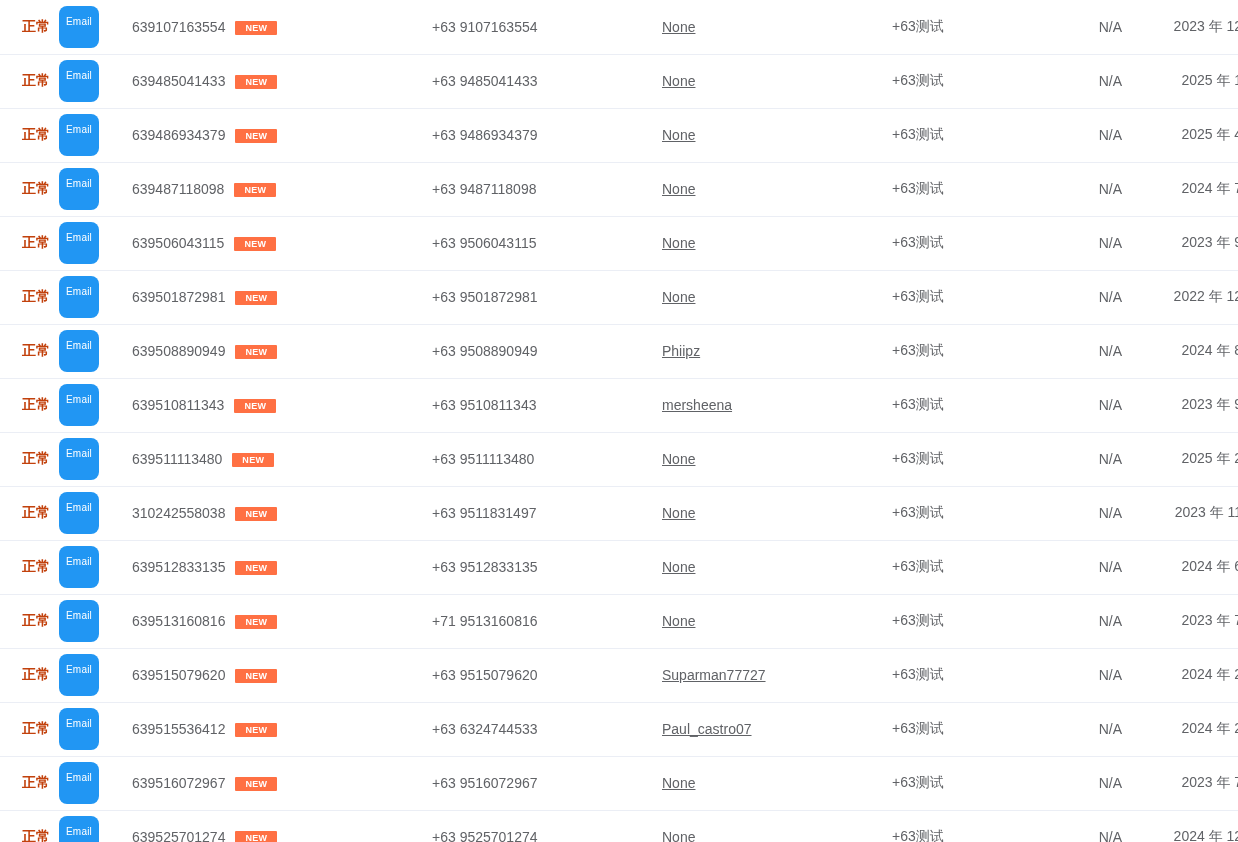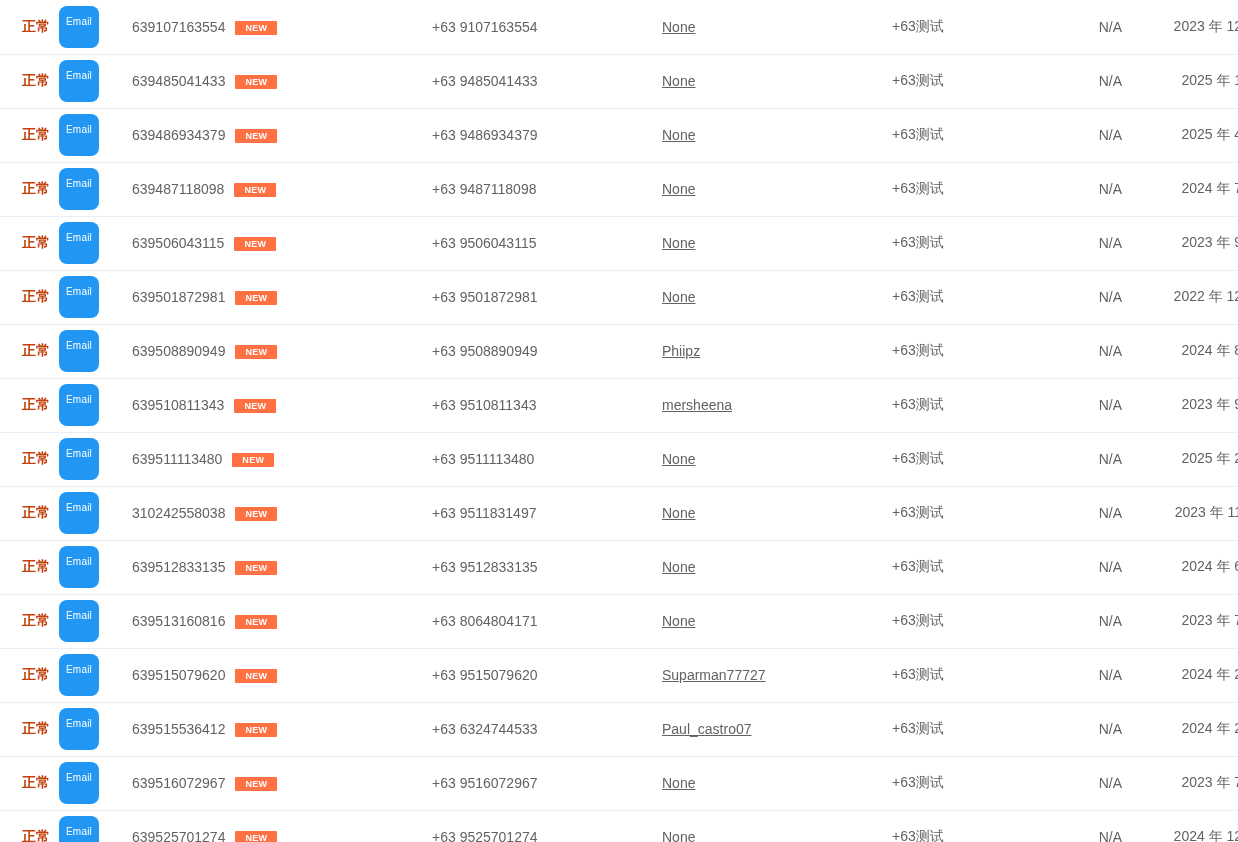--- a/index.html
+++ b/index.html
@@ -259,21 +259,21 @@
           <td class="col-date"><span class="date-text">2024 年 6 月</span></td>
         </tr>
         <tr>
           <td class="col-status"><span class="status-text">正常</span><span class="email-badge">Email</span></td>
           <td class="col-msisdn">
             <div class="msisdn-cell">
               <span class="msisdn-text">639513160816</span>
               <span class="new-badge">NEW</span>
             </div>
           </td>
-          <td class="col-phone"><span class="cell-text">+63 8064804171</span></td>
+          <td class="col-phone"><span class="cell-text">+71 9513160816</span></td>
           <td class="col-name"><span class="cell-text">None</span></td>
           <td class="col-carrier"><span class="cell-text">+63测试</span></td>
           <td class="col-na"><span class="cell-text">N/A</span></td>
           <td class="col-date"><span class="date-text">2023 年 7 月</span></td>
         </tr>
         <tr>
           <td class="col-status"><span class="status-text">正常</span><span class="email-badge">Email</span></td>
           <td class="col-msisdn">
             <div class="msisdn-cell">
               <span class="msisdn-text">639515079620</span>

